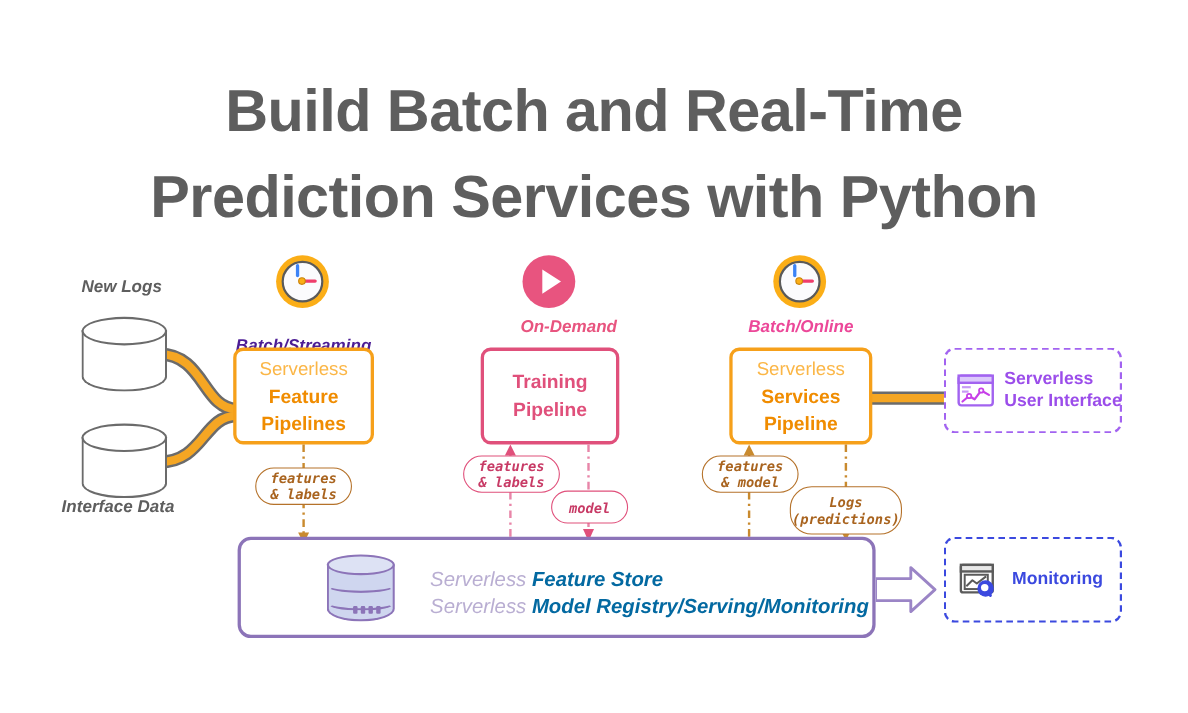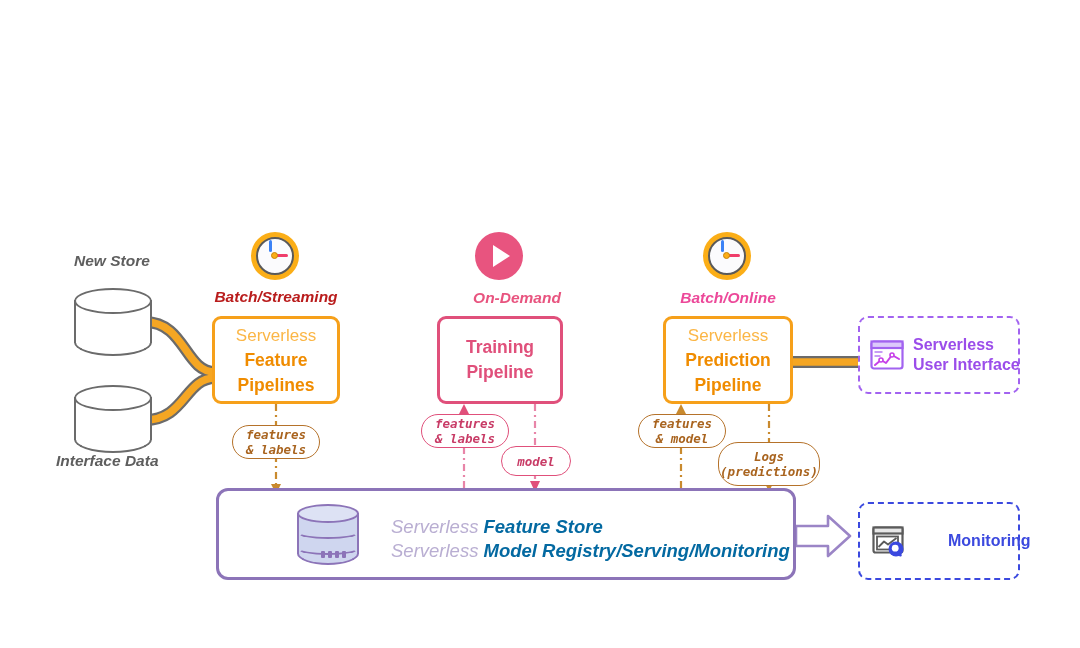--- a/index.html
+++ b/index.html
@@ -152,52 +152,56 @@
   .dbox-blue .lbl   { color:#3B49DF; }
 
   
   .blockarrow { position:absolute; }
 </style>
 </head>
 <body>
 
 <div id="stage">
 
+  <div class="title">
+    <span class="l1">Build Batch and Real-Time</span>
+    <span class="l2">Prediction Services with Python</span>
+  </div>
 
   <svg class="abs" style="left:0;top:0;width:1080px;height:648px;pointer-events:none;">
 
     <path d="M 145 322 C 185 322 185 372 215 372" fill="none" stroke="#6b6b6b" stroke-width="12" stroke-linecap="round"></path>
     <path d="M 145 420 C 185 420 185 378 215 378" fill="none" stroke="#6b6b6b" stroke-width="12" stroke-linecap="round"></path>
 
     <path d="M 145 322 C 185 322 185 372 215 372" fill="none" stroke="#F5A623" stroke-width="7.5" stroke-linecap="round"></path>
     <path d="M 145 420 C 185 420 185 378 215 378" fill="none" stroke="#F5A623" stroke-width="7.5" stroke-linecap="round"></path>
 
     <path d="M 792 362 L 862 362" fill="none" stroke="#6b6b6b" stroke-width="12"></path>
     <path d="M 792 362 L 862 362" fill="none" stroke="#F5A623" stroke-width="7.5"></path>
   </svg>
 
-  <div class="src-label" style="left:74px; top:252px;">New Store</div>
+  <div class="src-label" style="left:74px; top:252px;">New Logs</div>
   <div class="cyl" style="left:74px; top:288px;">
     <div class="body"></div>
       <div class="top"></div>
   </div>
 
   <div class="cyl" style="left:74px; top:385px;">
     <div class="body"></div>
       <div class="top"></div>
   </div>
   <div class="src-label" style="left:56px; top:452px;">Interface Data</div>
 
   <div class="clock" style="left:251px; top:232px;">
     <div class="face"></div>
       <div class="hand-v"></div>
       <div class="hand-h"></div>
       <div class="pin"></div>
   </div>
-  <div class="stage-label" style="left:205px; top:288px; width:142px; color:#b91c1c;">Batch/Streaming</div>
+  <div class="stage-label" style="left:205px; top:306px; width:142px; color:#4c1d95;">Batch/Streaming</div>
 
   <div class="pbox box-orange" style="left:212px; top:316px; width:128px; height:88px;">
     <span class="ln1">Serverless</span>
     <span class="ln2">Feature</span>
     <span class="ln3">Pipelines</span>
   </div>
 
   <svg class="abs" style="left:0;top:0;width:1080px;height:648px;pointer-events:none;">
     <path d="M 276 404 L 276 488" stroke="#C98A2E" stroke-width="2.2" fill="none" stroke-dasharray="7 4 2 4"></path>
     <polygon points="276,494 271,484 281,484" fill="#C98A2E"></polygon>
@@ -237,21 +241,21 @@
   <div class="clock" style="left:703px; top:232px;">
     <div class="face"></div>
       <div class="hand-v"></div>
       <div class="hand-h"></div>
       <div class="pin"></div>
   </div>
   <div class="stage-label" style="left:657px; top:289px; width:142px; color:#ec4899;">Batch/Online</div>
 
   <div class="pbox box-orange" style="left:663px; top:316px; width:130px; height:88px;">
     <span class="ln1">Serverless</span>
-    <span class="ln2">Prediction</span>
+    <span class="ln2">Services</span>
     <span class="ln3">Pipeline</span>
   </div>
 
   <svg class="abs" style="left:0;top:0;width:1080px;height:648px;pointer-events:none;">
 
     <path d="M 681 488 L 681 412" stroke="#C98A2E" stroke-width="2.2" fill="none" stroke-dasharray="7 4 2 4"></path>
     <polygon points="681,404 676,414 686,414" fill="#C98A2E"></polygon>
 
     <path d="M 769 404 L 769 482" stroke="#C98A2E" stroke-width="2.2" fill="none" stroke-dasharray="7 4 2 4"></path>
     <polygon points="769,492 764,481 774,481" fill="#C98A2E"></polygon>
@@ -299,21 +303,21 @@
       <polyline points="5,25 11,20 16,23 22,15 29,19" fill="none" stroke="#C740E8" stroke-width="2" stroke-linejoin="round" stroke-linecap="round"></polyline>
       <circle cx="11" cy="20" r="2" fill="#fff" stroke="#C740E8" stroke-width="1.6"></circle>
       <circle cx="22" cy="15" r="2" fill="#fff" stroke="#C740E8" stroke-width="1.6"></circle>
     </svg>
     <div style="margin-left:9px;">
       <div class="lbl">Serverless</div>
       <div class="lbl">User Interface</div>
     </div>
   </div>
 
-  <div class="dbox dbox-blue" style="left:858px; top:502px; width:162px; height:78px; padding-left:12px;gap:28px;">
+  <div class="dbox dbox-blue" style="left:858px; top:488px; width:162px; height:78px; padding-left:12px;">
     <svg width="36" height="32" viewBox="0 0 36 32" style="flex:none;">
       <rect x="1.5" y="2.5" width="29" height="25" rx="2" fill="#fff" stroke="#5b5b5b" stroke-width="2.2"></rect>
       <rect x="1.5" y="2.5" width="29" height="6" fill="#e8e8e8" stroke="#5b5b5b" stroke-width="2.2"></rect>
       <rect x="5" y="11.5" width="21" height="13" fill="#fff" stroke="#5b5b5b" stroke-width="1.8"></rect>
       <polyline points="6.5,22 12,16.5 16,19.5 24.5,13" fill="none" stroke="#5b5b5b" stroke-width="1.8" stroke-linejoin="round"></polyline>
       <circle cx="24" cy="24" r="7.5" fill="#3B49DF"></circle>
       <circle cx="23.2" cy="23.2" r="3.4" fill="#fff"></circle>
       <rect x="26" y="26" width="6" height="2.6" rx="1.3" fill="#3B49DF" transform="rotate(45 26 26)"></rect>
     </svg>
     <div style="margin-left:12px;">

